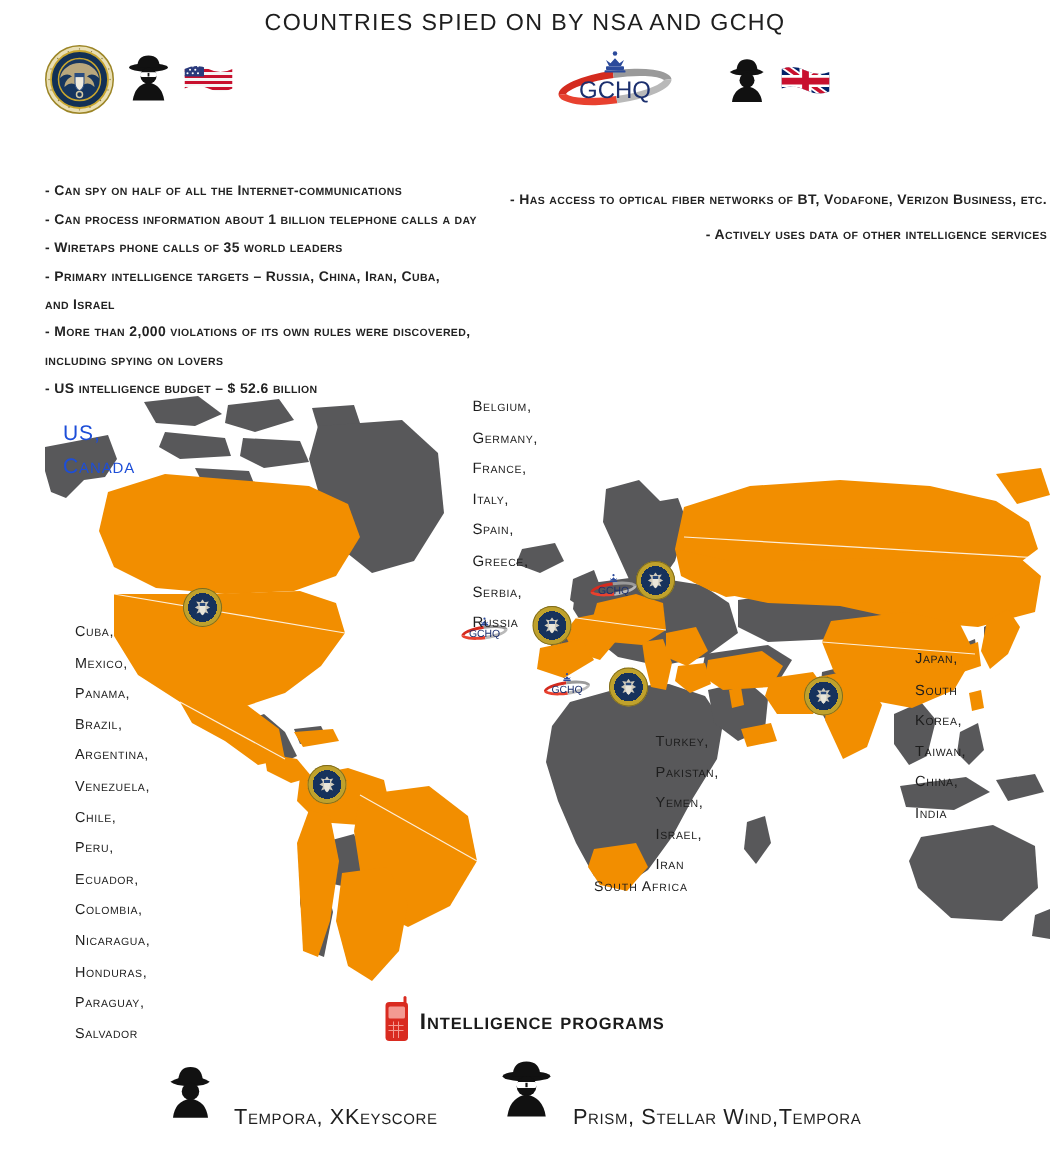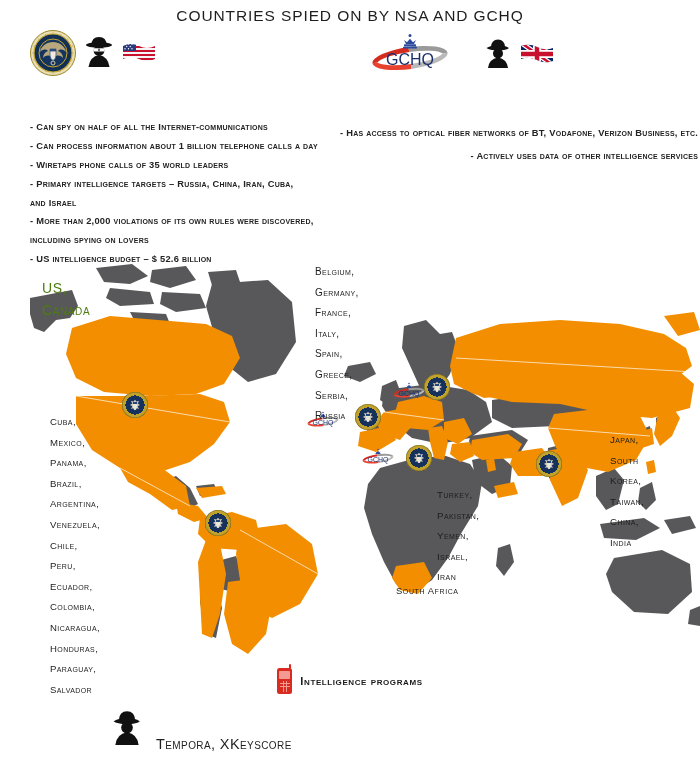--- a/index.html
+++ b/index.html
@@ -59,21 +59,21 @@
   
   .maplabel{
     position:absolute;
     font-variant:small-caps;
     font-weight:normal;
     color:#1d1d1d;
     letter-spacing:0.4px;
     line-height:16.3px;
     white-space:nowrap;
   }
-  .lbl-us{left:42px;top:277px;font-size:14px;font-variant:small-caps;font-weight:400;line-height:22px;letter-spacing:0.6px;color:#4d7c0f;}
+  .lbl-us{left:42px;top:277px;font-size:14px;font-variant:small-caps;font-weight:400;line-height:22px;letter-spacing:0.6px;color:#1d4ed8;}
   .lbl-latam{left:50px;top:412px;font-size:9.6px;line-height:20.6px;}
   .lbl-europe{left:315px;top:262px;font-size:10px;line-height:20.6px;}
   .lbl-mideast{left:437px;top:485px;font-size:9.8px;line-height:20.6px;}
   .lbl-asia{left:610px;top:430px;font-size:9.8px;line-height:20.6px;}
   .lbl-safrica{left:396px;top:583px;font-size:9.4px;letter-spacing:0.6px;}
 
   
   .marker{position:absolute;}
   .marker.nsa{width:26px;height:26px;border-radius:50%;
      background:radial-gradient(circle at 50% 50%, #16325c 0 52%, #bfa12c 52% 72%, #10294a 72% 84%, #ded2a6 84% 100%);
@@ -88,21 +88,21 @@
      border-radius:0 0 50% 50%/0 0 60% 60%;}
   .marker.gchq{width:36px;height:20px;}
   .marker.gchq svg{display:block;}
 
   
   .legend{position:absolute;left:0;top:668px;width:700px;}
   .legend-title-row{
      display:flex;align-items:center;justify-content:center;gap:8px;
   }
   .legend-title{
-     font-variant:small-caps;font-weight:bold;font-size:11px;
+     font-variant:small-caps;font-weight:bold;font-size:15px;
      letter-spacing:0.6px;color:#1b1b1b;
   }
   .phone-icon{width:15px;height:26px;position:relative;}
   .phone-icon .body{position:absolute;inset:0;background:#d92b20;border-radius:2.5px;}
   .phone-icon .screen{position:absolute;left:2px;top:2.5px;right:2px;height:8px;background:#f39a92;border-radius:1px;}
   .phone-icon .keys{position:absolute;left:2.5px;top:12.5px;right:2.5px;bottom:2.5px;
      background:
        linear-gradient(to right,transparent 0 2.7px,#f39a92 2.7px 3.5px,transparent 3.5px 6.2px,#f39a92 6.2px 7px,transparent 7px 100%),
        linear-gradient(to bottom,transparent 0 2.4px,#f39a92 2.4px 3.1px,transparent 3.1px 5.5px,#f39a92 5.5px 6.2px,transparent 6.2px 100%);}
   .phone-icon .ant{position:absolute;right:1px;top:-4px;width:2px;height:5px;background:#d92b20;border-radius:1px;}
@@ -558,17 +558,30 @@
           <svg width="38" height="42" viewBox="0 0 30 36">
             <path d="M3.5 13 q5 -3 11.5 -3 q6.5 0 11 3 q-2 2.4 -11 2.4 q-9 0 -11.5 -2.4 z" fill="#111"></path>
             <path d="M8 12 q0.5 -7.5 7 -7.5 q6.5 0 7 7.5 z" fill="#111"></path>
             <circle cx="15" cy="18.5" r="5" fill="#111"></circle>
             <path d="M15 22.5 q-9 1.5 -10 11 h20 Q24 24 15 22.5 z" fill="#111"></path>
           </svg>
         </div>
         <div class="legend-label">Tempora, XKeyscore</div>
       </div>
 
+      <div class="legend-item li-us">
+        <div>
+          <svg width="42" height="44" viewBox="0 0 32 36">
+            <ellipse cx="16" cy="11" rx="13" ry="2.8" fill="#111"></ellipse>
+            <path d="M8.5 11 q0 -8 7.5 -8 q7.5 0 7.5 8 z" fill="#111"></path>
+            <circle cx="16" cy="16.5" r="5.4" fill="#111"></circle>
+            <rect x="10.4" y="14.2" width="11.2" height="3.2" rx="1.2" fill="#fff"></rect>
+            <rect x="15.4" y="14.6" width="1.2" height="2.4" fill="#111"></rect>
+            <path d="M16 21 q-9 1.5 -10.5 12 h21 Q25 22.5 16 21 z" fill="#111"></path>
+          </svg>
+        </div>
+        <div class="legend-label">Prism, Stellar Wind,Tempora</div>
+      </div>
 
     </div>
   </div>
 
 </div>
 
 </body></html>

